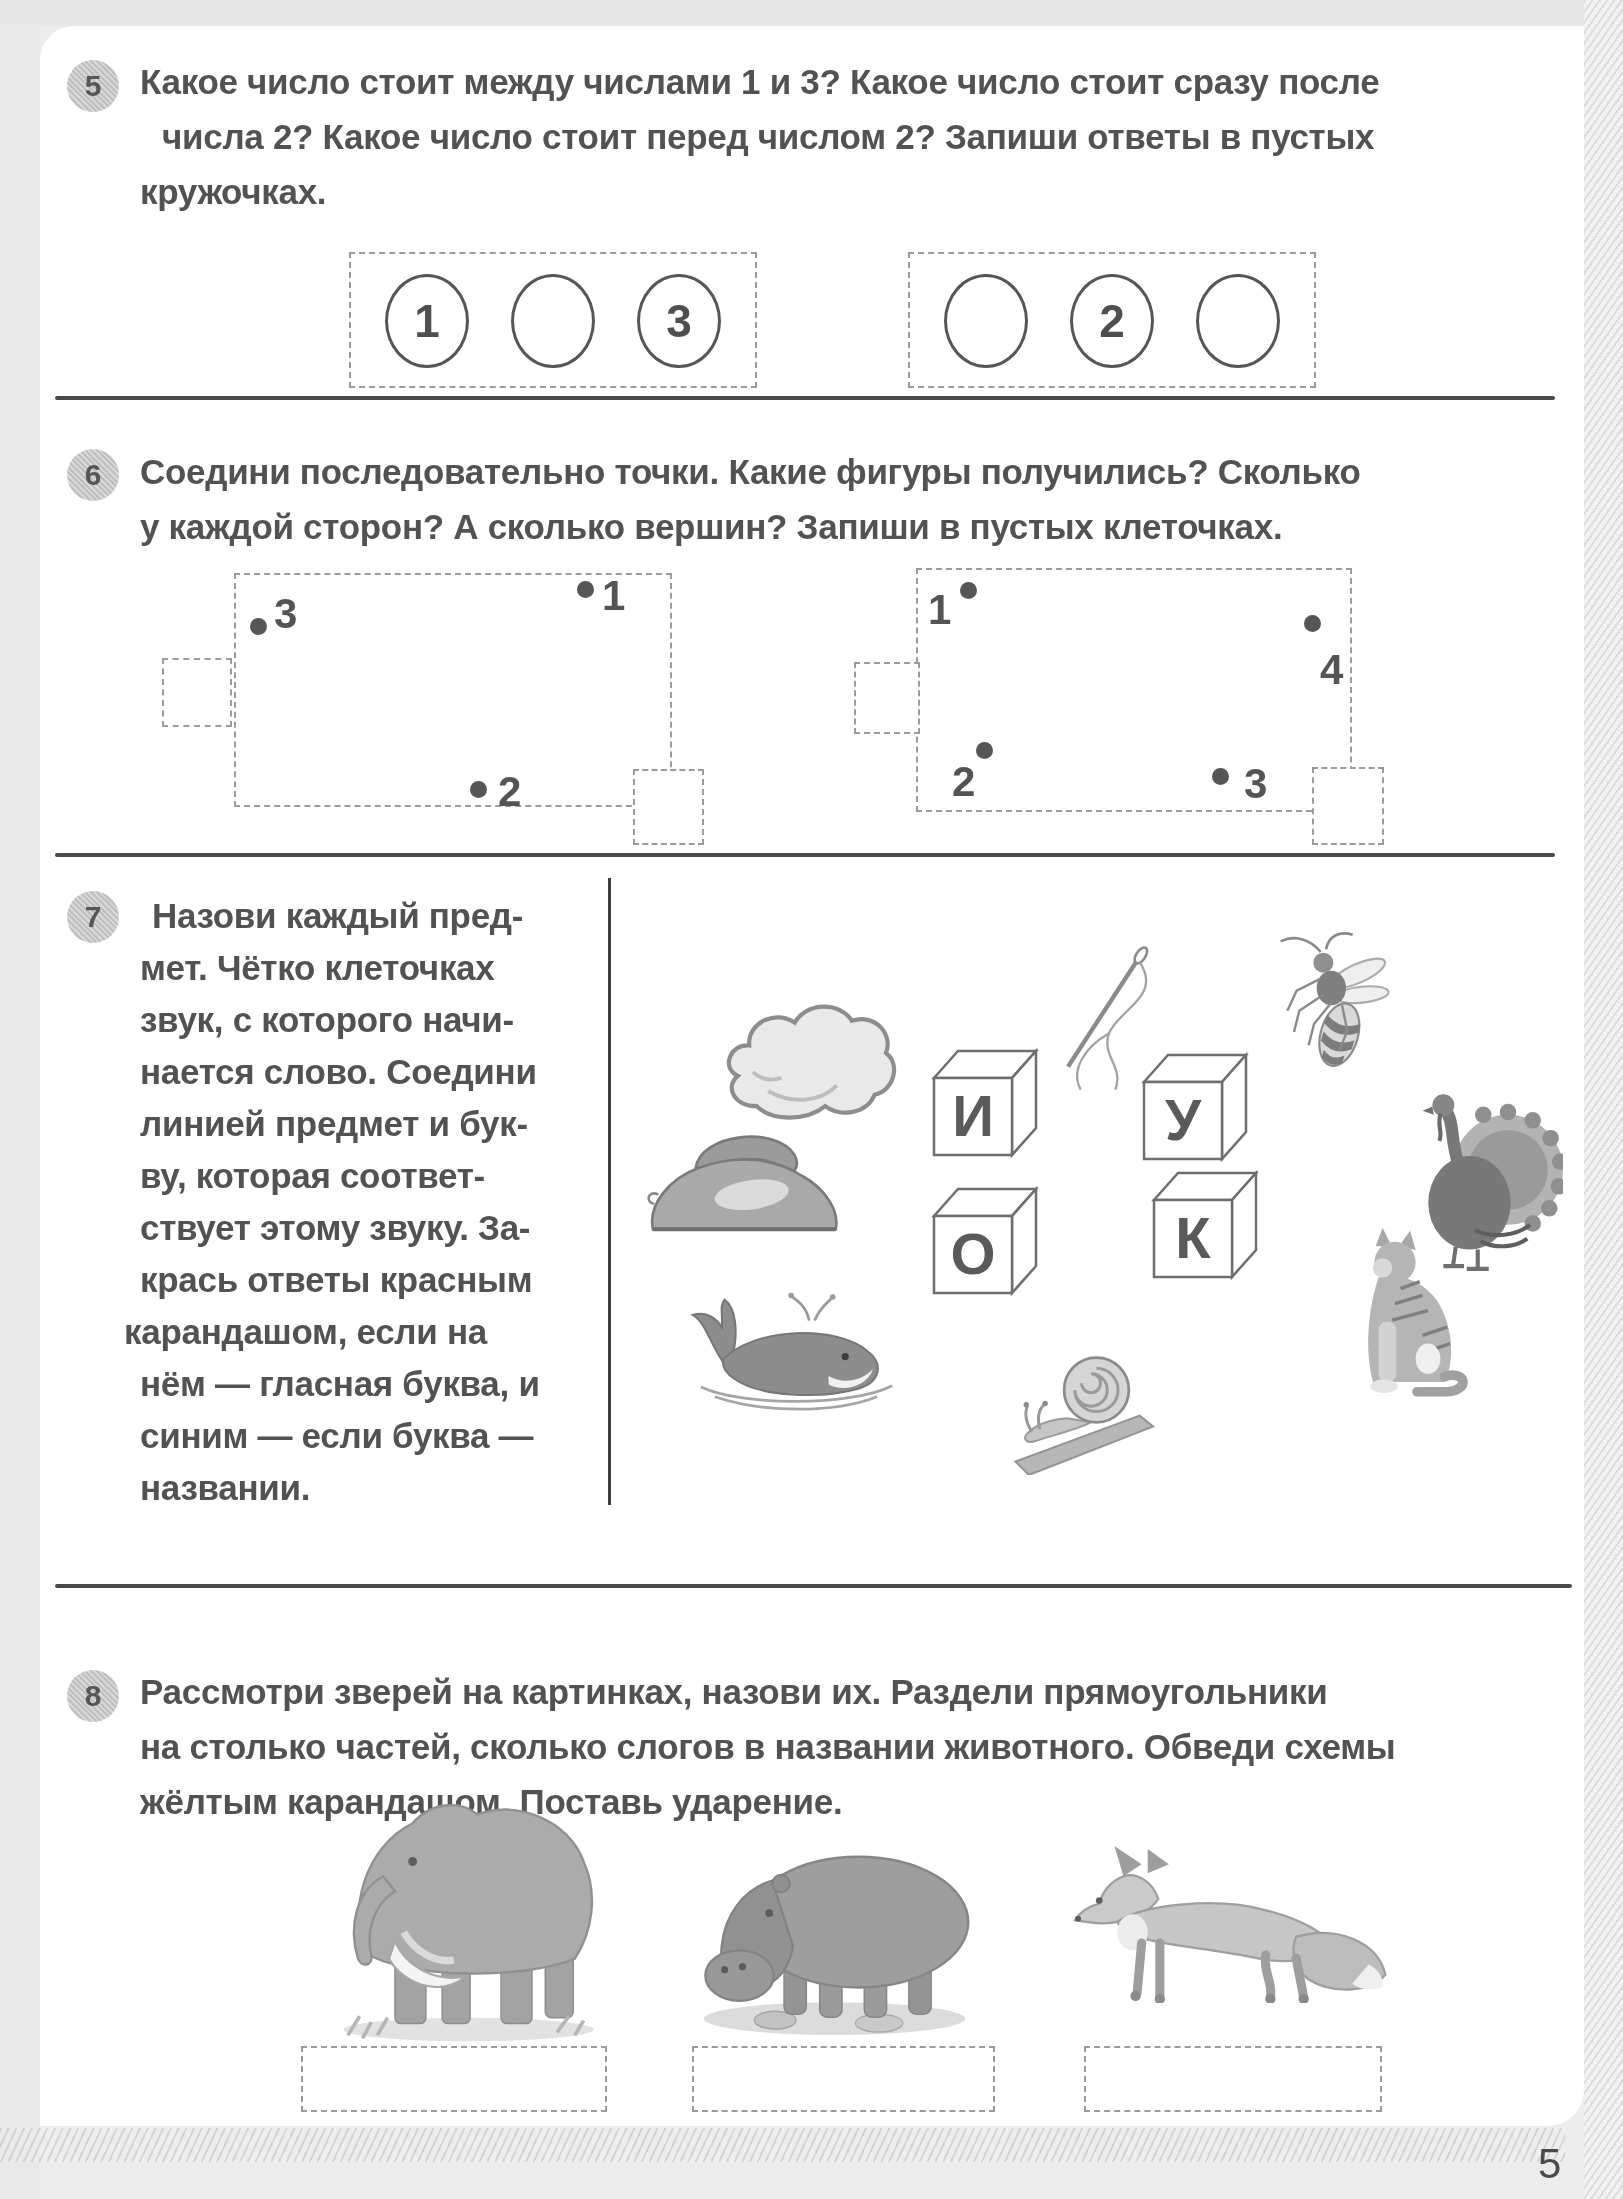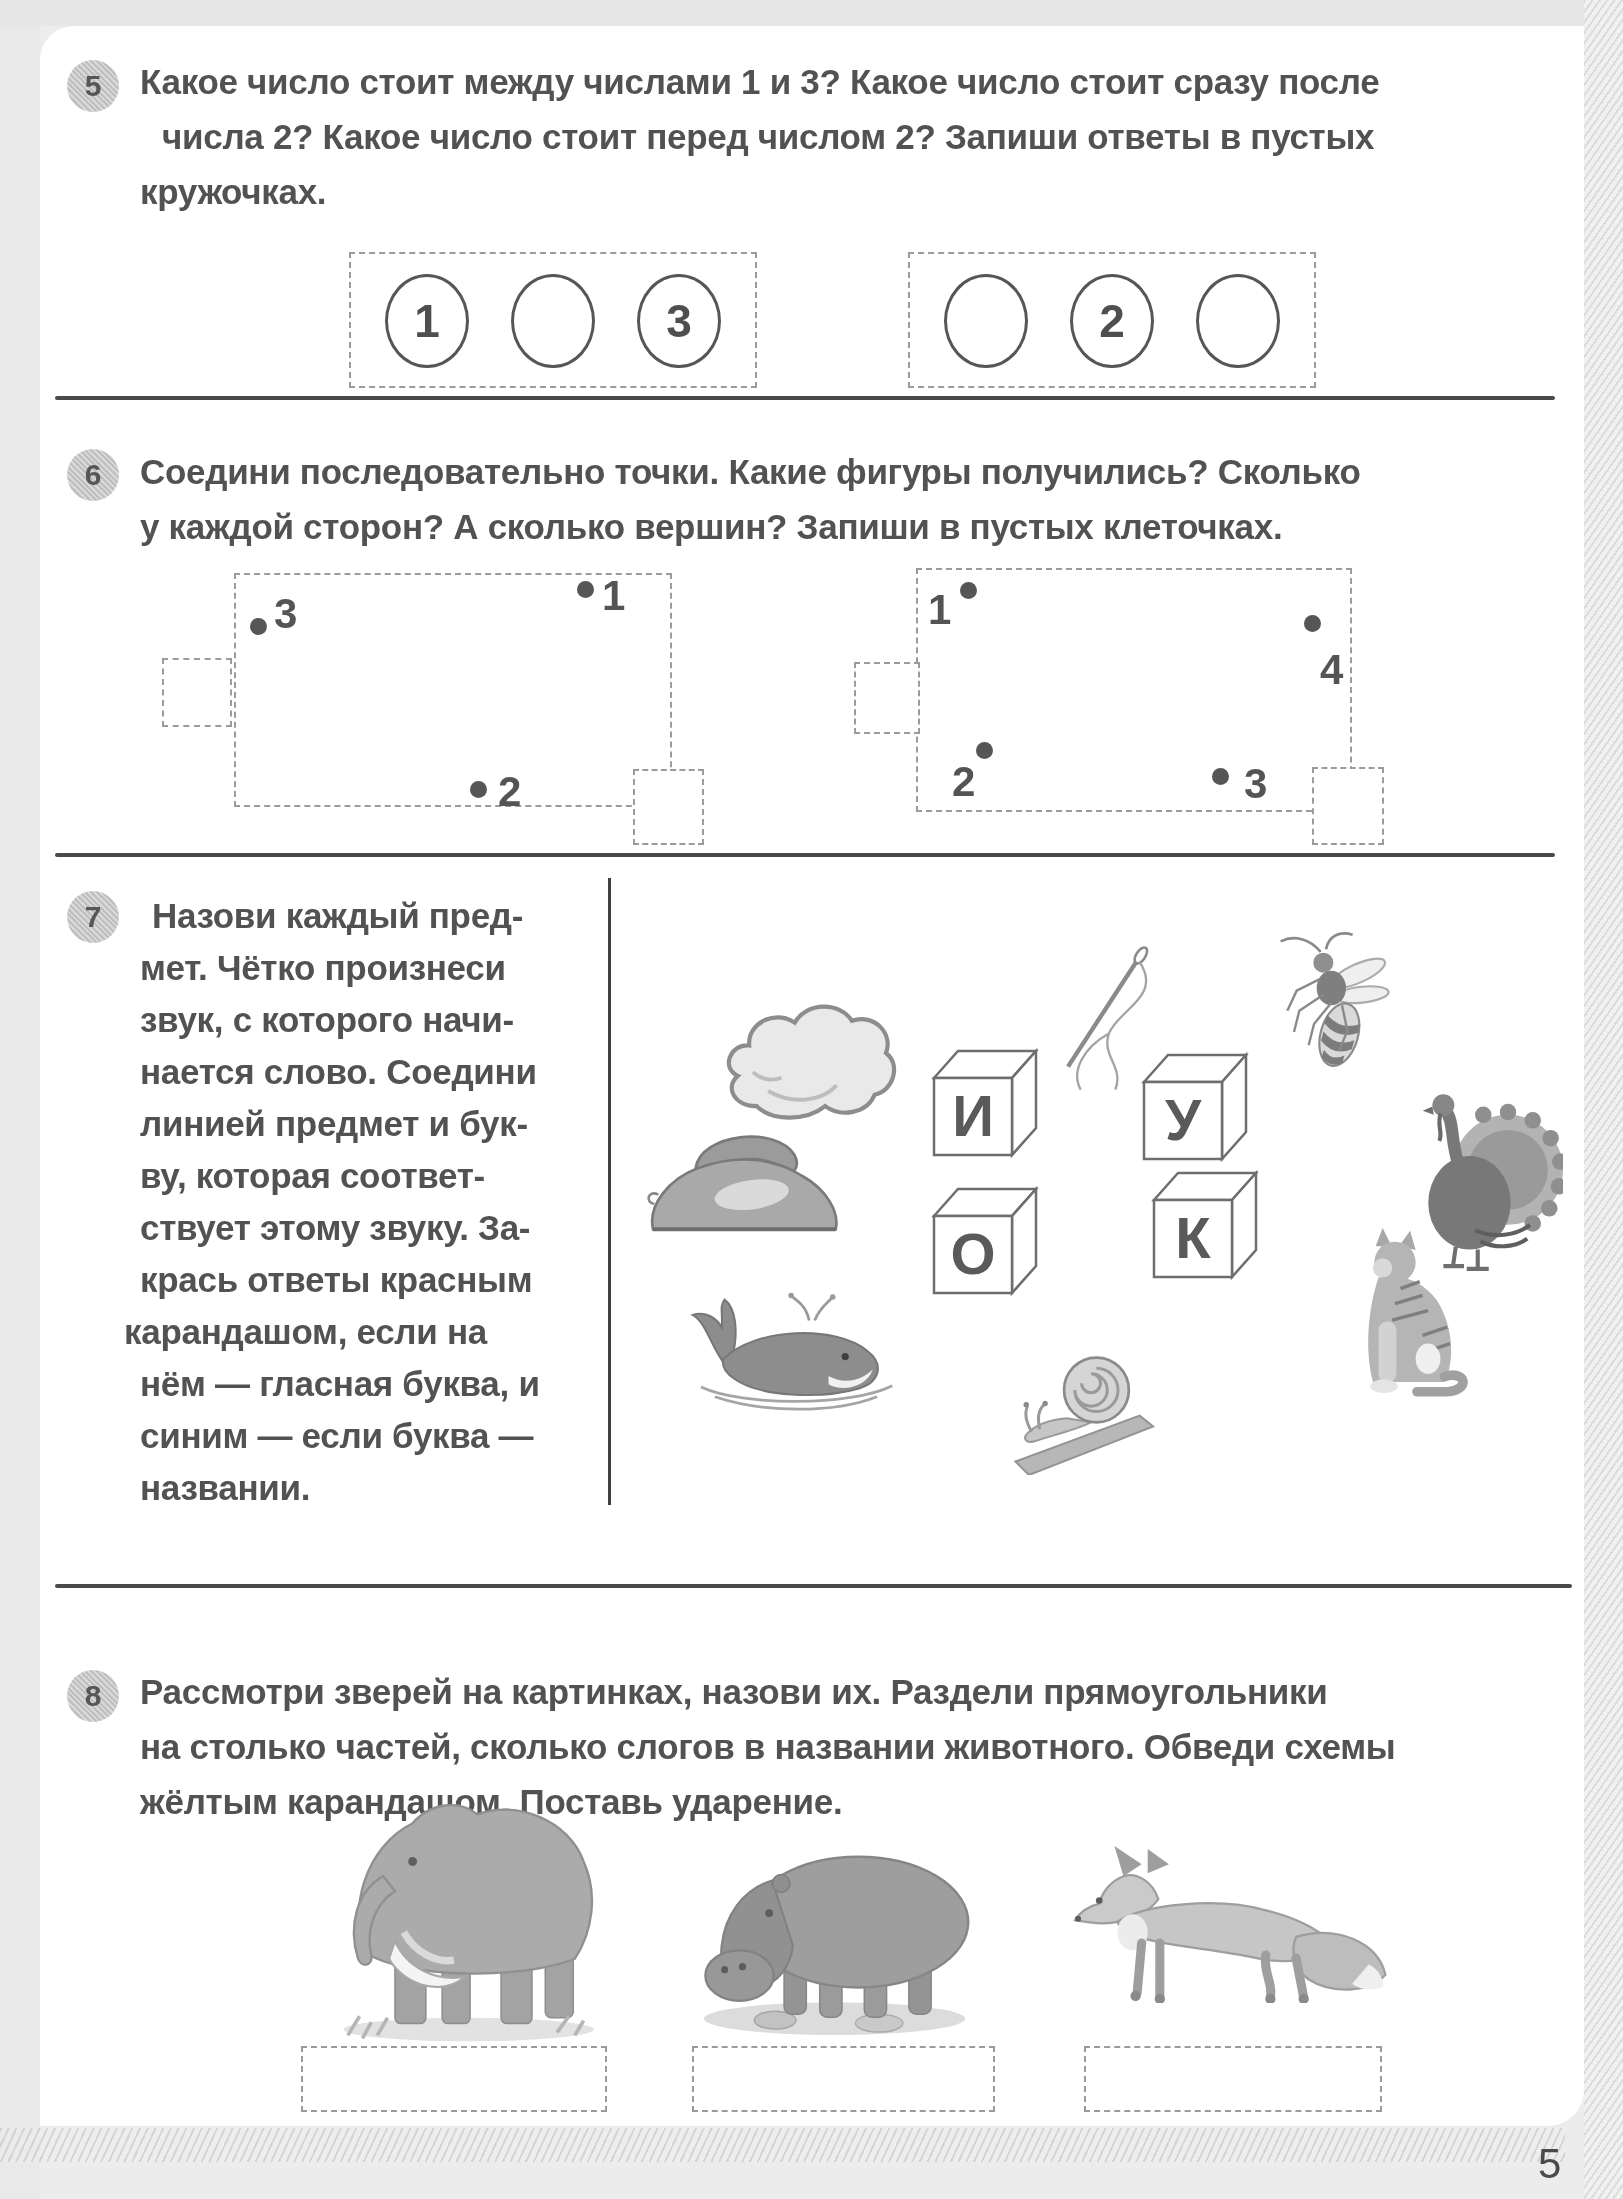--- a/index.html
+++ b/index.html
@@ -79,21 +79,21 @@
 <div class="abs dlabel" style="left:1320px;top:646px;">4</div>
 <div class="abs dot" style="left:976px;top:742px;"></div>
 <div class="abs dlabel" style="left:952px;top:758px;">2</div>
 <div class="abs dot" style="left:1212px;top:768px;"></div>
 <div class="abs dlabel" style="left:1244px;top:760px;">3</div>
 
 <div class="abs divider" style="left:55px;top:853px;width:1500px;"></div>
 
 <div class="abs badge" style="left:67px;top:891px;">7</div>
 <div class="abs line" style="left:152px;top:896px;">Назови каждый пред-</div>
-<div class="abs line" style="left:140px;top:948px;">мет. Чётко произнеси</div>
+<div class="abs line" style="left:140px;top:948px;">мет. Чётко клеточках</div>
 <div class="abs line" style="left:140px;top:1000px;">звук, с которого начи-</div>
 <div class="abs line" style="left:140px;top:1052px;">нается слово. Соедини</div>
 <div class="abs line" style="left:140px;top:1104px;">линией предмет и бук-</div>
 <div class="abs line" style="left:140px;top:1156px;">ву, которая соответ-</div>
 <div class="abs line" style="left:140px;top:1208px;">ствует этому звуку. За-</div>
 <div class="abs line" style="left:140px;top:1260px;">крась ответы красным</div>
 <div class="abs line" style="left:124px;top:1312px;">карандашом, если на</div>
 <div class="abs line" style="left:140px;top:1364px;">нём — гласная буква, и</div>
 <div class="abs line" style="left:140px;top:1416px;">синим — если буква —</div>
 <div class="abs line" style="left:140px;top:1468px;">названии.</div>

